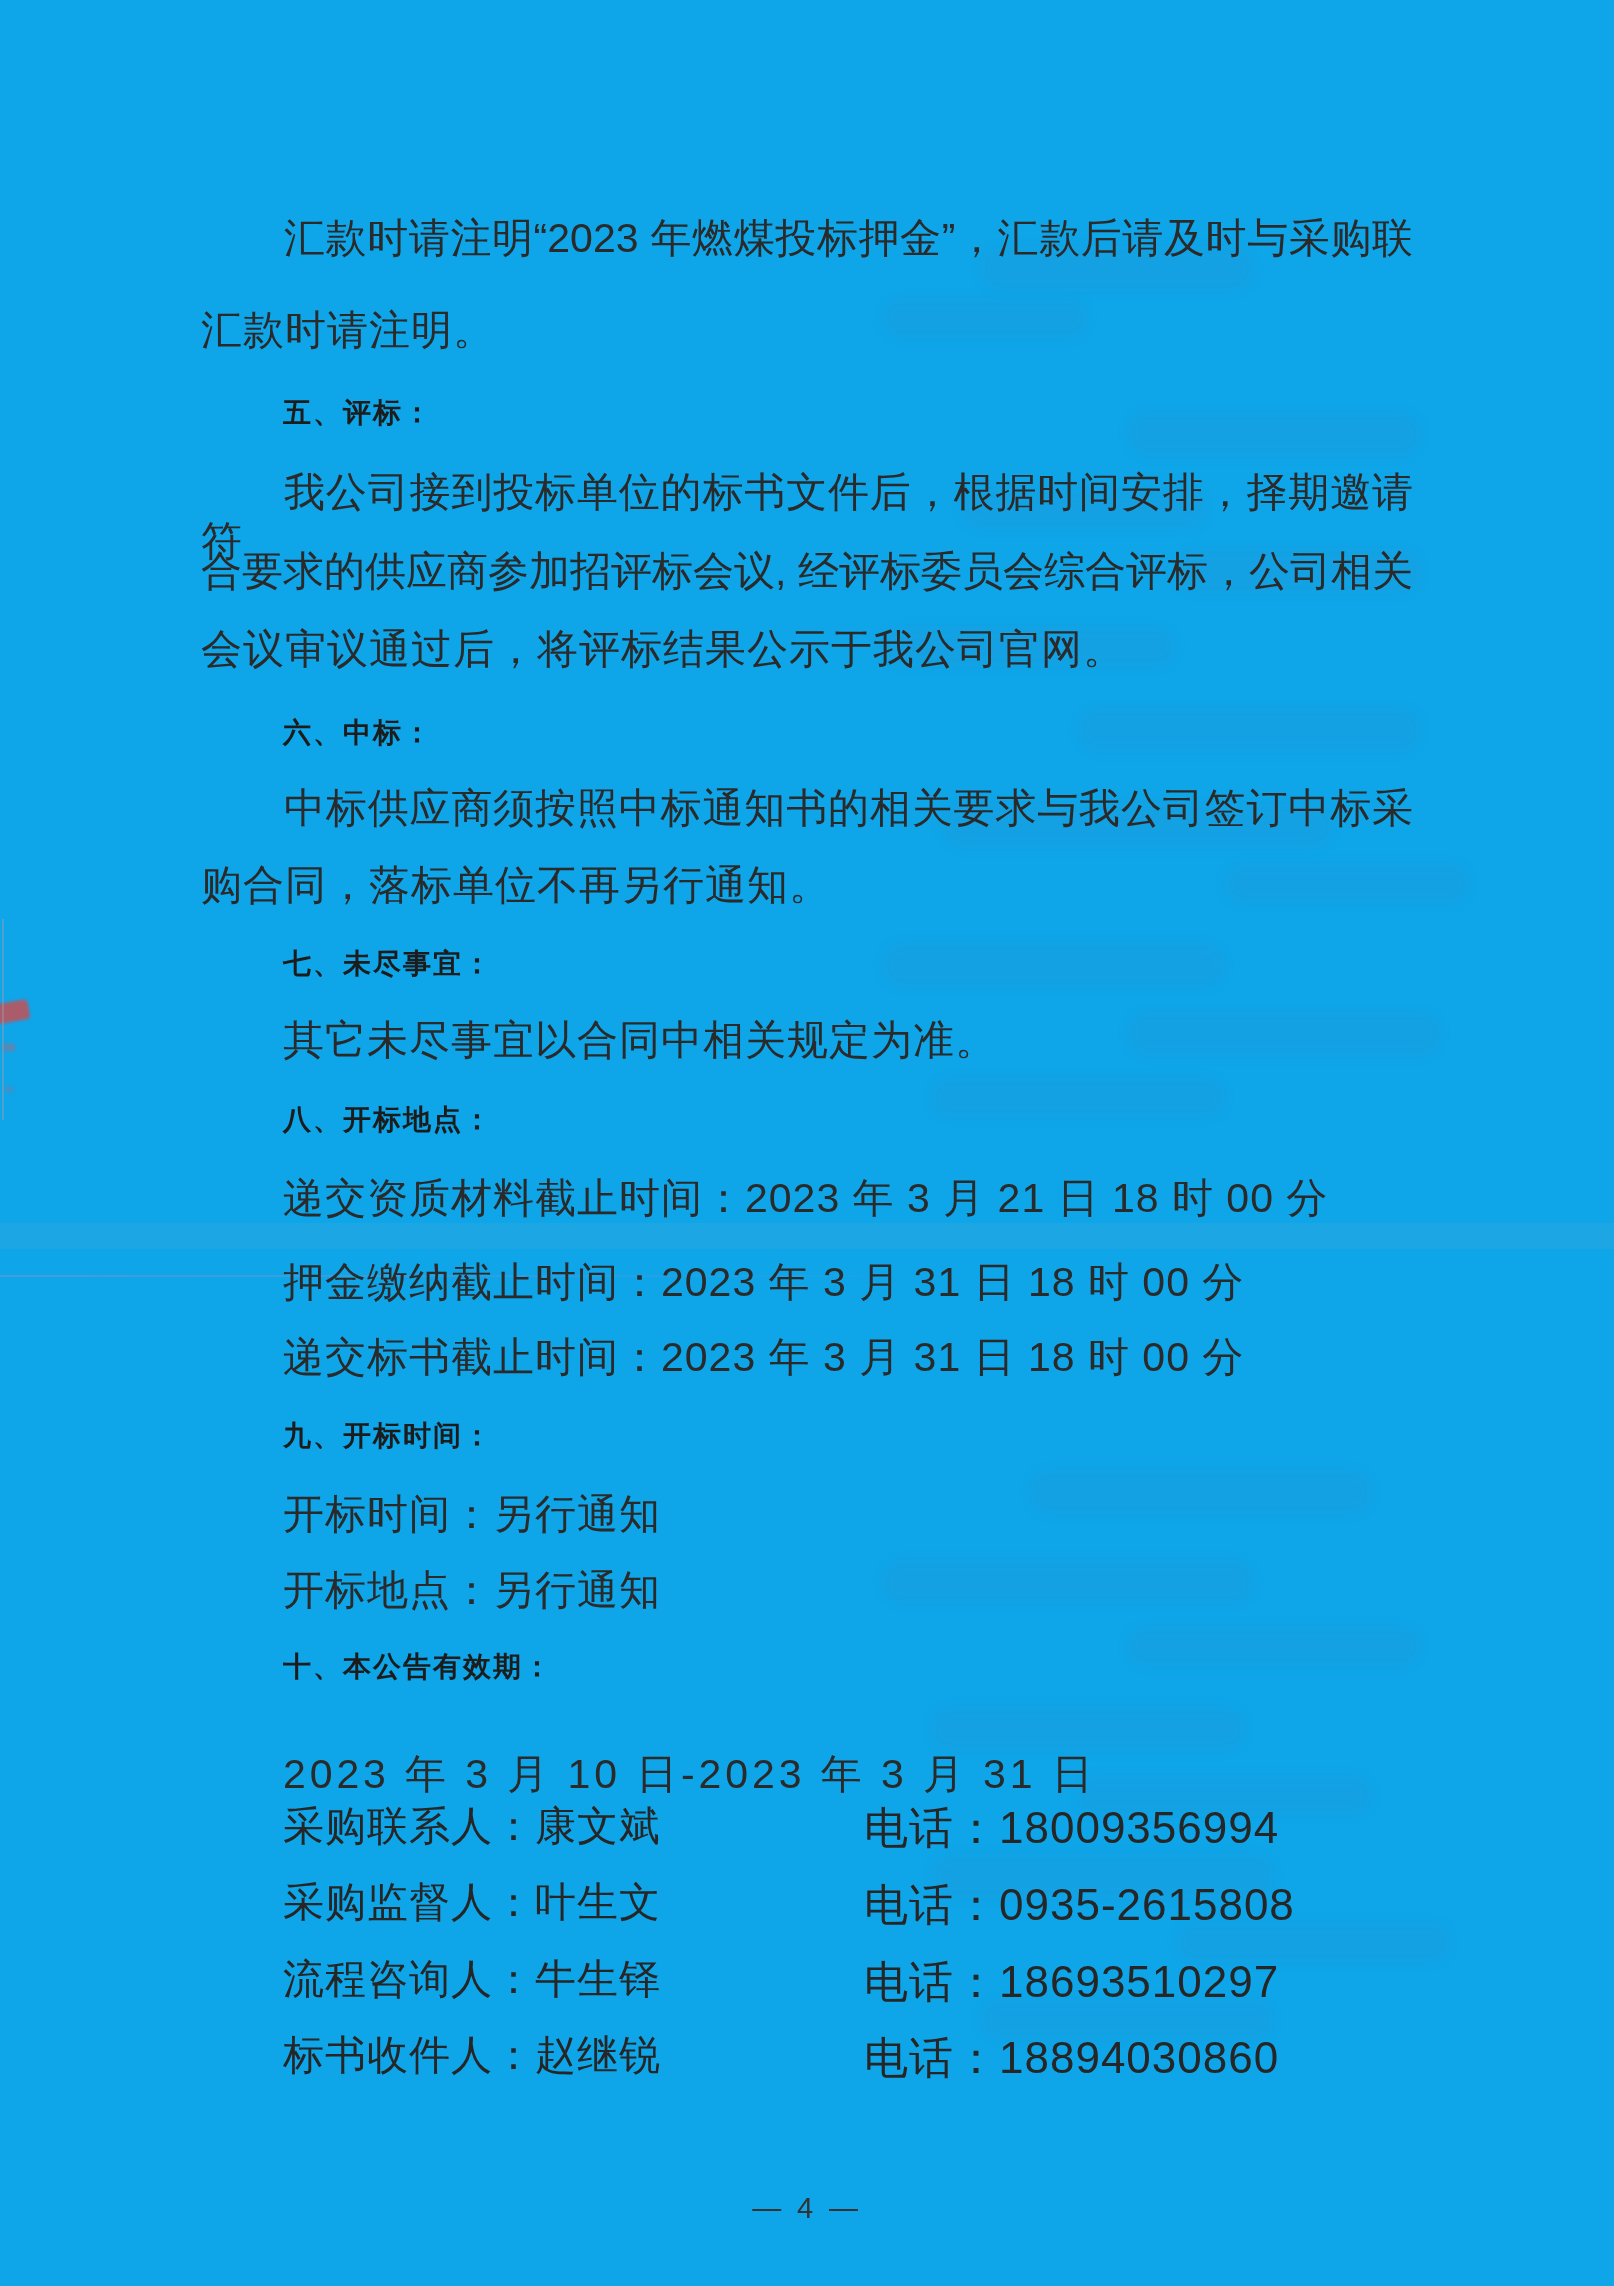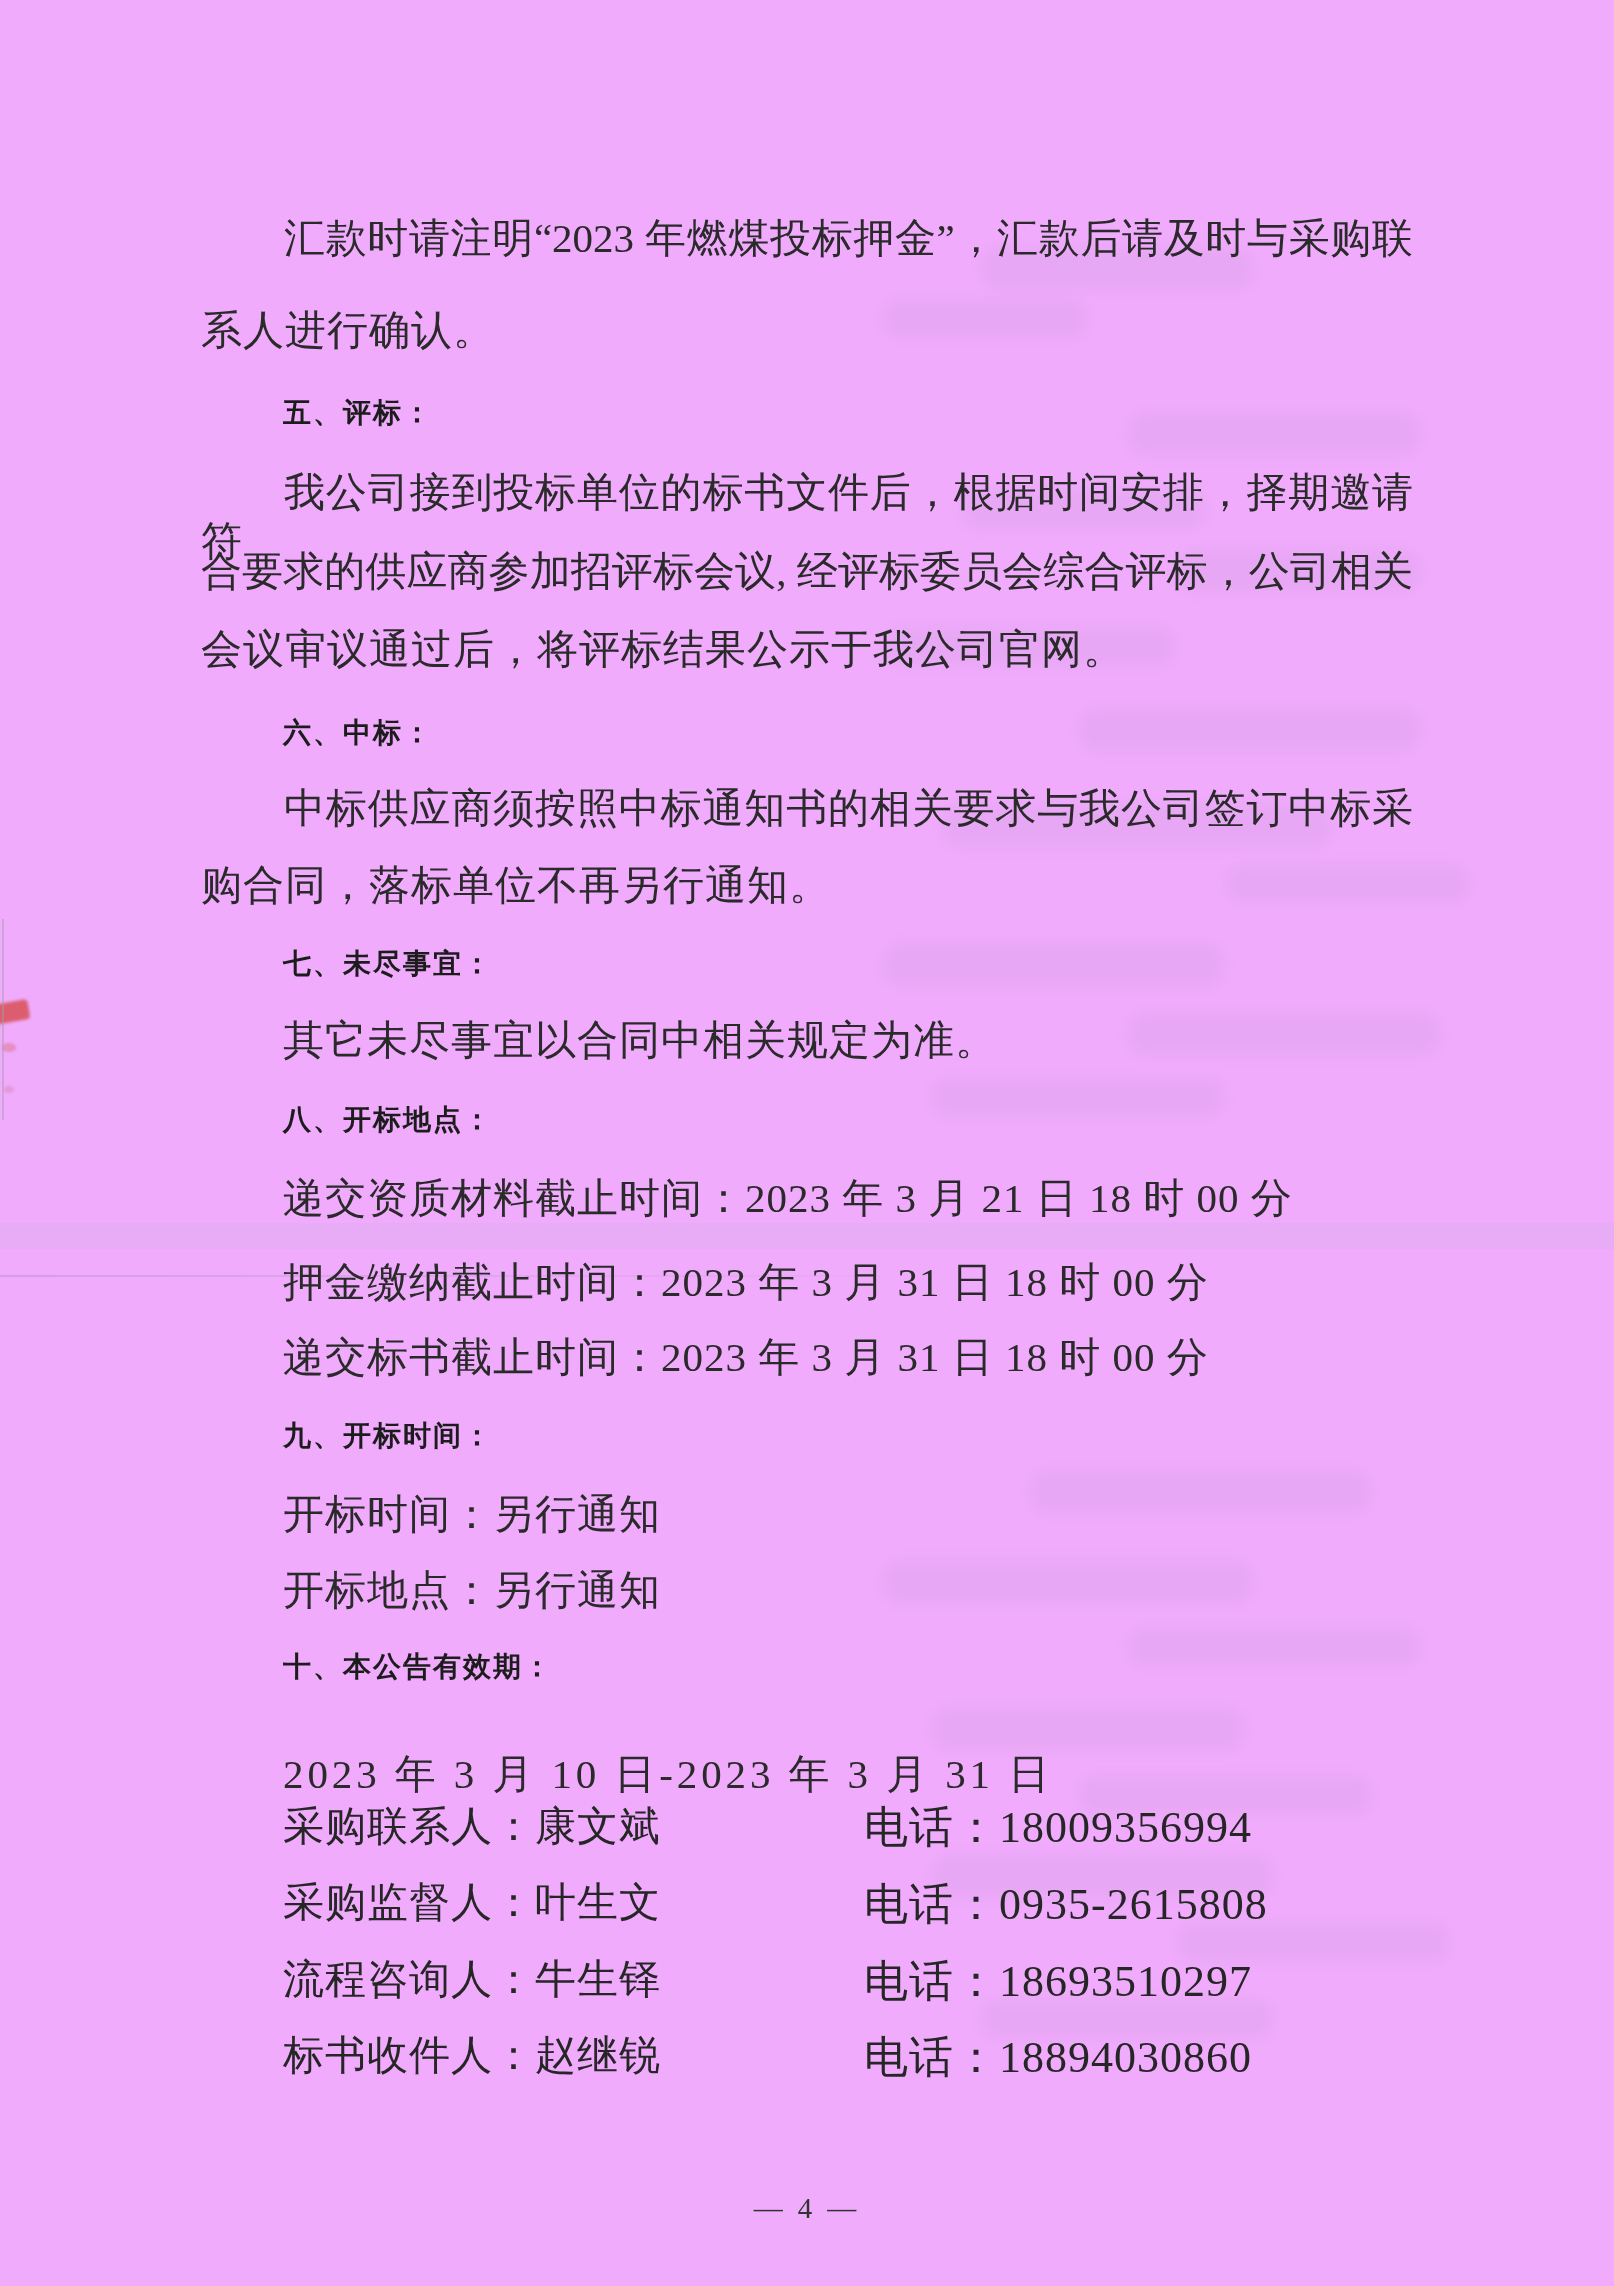--- a/index.html
+++ b/index.html
@@ -1,22 +1,22 @@
 <!DOCTYPE html>
 <html><head>
 <meta charset="utf-8">
 <style>
   html,body{margin:0;padding:0;background:#e8e8e8;}
   .page{
     position:relative;
     width:1614px;height:2287px;
     margin:0 auto;
-    background:#f0abfc;
+    background:#0ea5e9;
     overflow:hidden;
-    font-family:Liberation Serif, serif;
+    font-family:Liberation Sans, sans-serif;
     color:#262626;
   }
   .line{
     position:absolute;
     font-size:41px;
     line-height:49px;
     letter-spacing:1px;
     white-space:pre;
     color:#2a2a2a;
   }
@@ -94,21 +94,21 @@
   <div class="smudge" style="left:980px;top:2000px;width:294px;height:39px;"></div>
 
   <div class="red-mark"></div>
   <div class="red-speck1"></div>
   <div class="red-speck2"></div>
   <div class="gray-band"></div>
   <div class="purple-line"></div>
   <div class="edge-line"></div>
 
   <div class="line just indent" style="top:214px;">汇款时请注明“2023 年燃煤投标押金”，汇款后请及时与采购联</div>
-  <div class="line" style="top:306px;left:201px;">系人进行确认。</div>
+  <div class="line" style="top:306px;left:201px;">汇款时请注明。</div>
 
   <div class="line heading" style="top:388px;left:283px;">五、评标：</div>
   <div class="line just indent" style="top:468px;">我公司接到投标单位的标书文件后，根据时间安排，择期邀请符</div>
   <div class="line just" style="top:547px;">合要求的供应商参加招评标会议, 经评标委员会综合评标，公司相关</div>
   <div class="line" style="top:625px;left:201px;">会议审议通过后，将评标结果公示于我公司官网。</div>
 
   <div class="line heading" style="top:708px;left:283px;">六、中标：</div>
   <div class="line just indent" style="top:784px;">中标供应商须按照中标通知书的相关要求与我公司签订中标采</div>
   <div class="line" style="top:861px;left:201px;">购合同，落标单位不再另行通知。</div>
 

